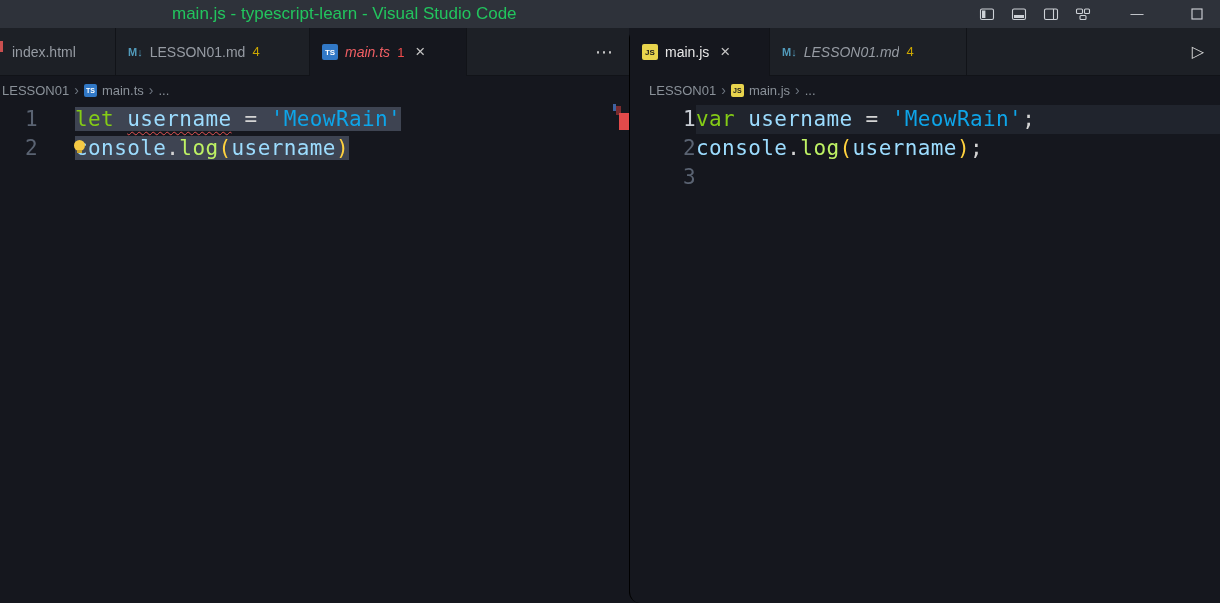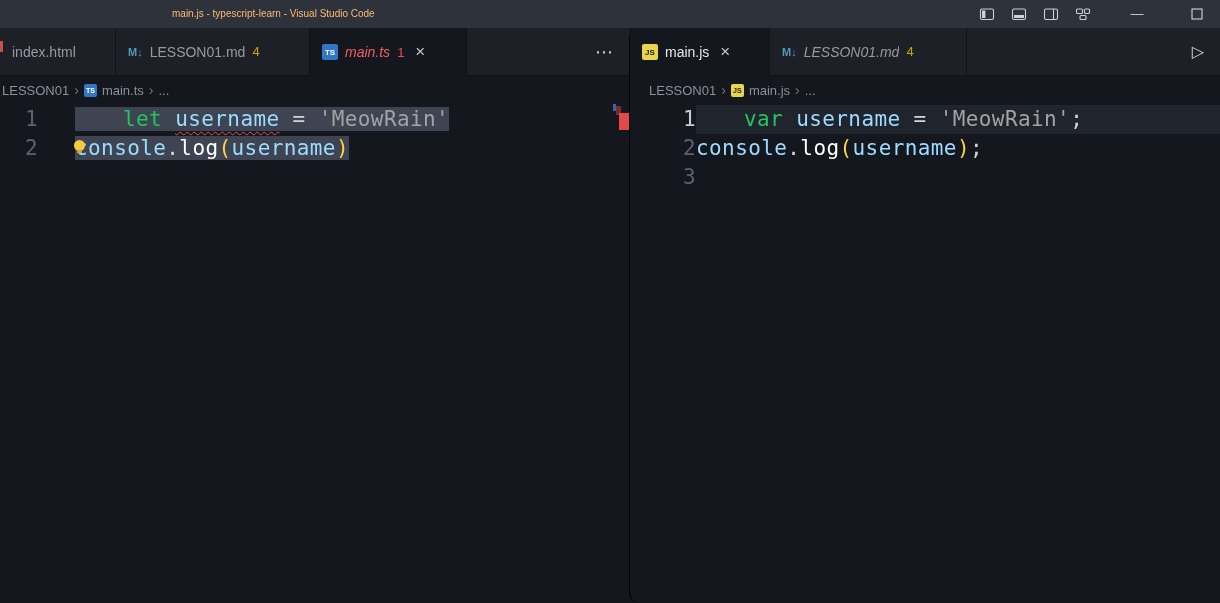--- a/index.html
+++ b/index.html
@@ -11,21 +11,21 @@
     position:relative;
   }
 
   
   .titlebar {
     position:relative; height:28px; background:#2e323a;
     display:flex; align-items:center;
   }
   .title {
     position:absolute; left:172px; top:0; line-height:28px;
-    font-size:10px; color:#fdba74; white-space:nowrap;
+    font-size:17px; color:#22c55e; white-space:nowrap;
   }
   .tb-controls {
     position:absolute; right:10px; top:0; height:28px;
     display:flex; align-items:center;
   }
   .tb-btn {
     width:26px; height:26px; display:flex; align-items:center; justify-content:center;
     cursor:pointer; margin-left:6px;
   }
   .tb-btn svg { display:block; }
@@ -110,27 +110,27 @@
   .group.left  .gutter { width:38px; }
   .group.right .gutter { width:66px; }
   .gutter.active { color:#c8cdd4; }
   .code { flex:1; white-space:pre; color:#d4d4d4; }
   .group.left  .code { padding-left:37px; }
   .group.right .code { }
   .cur .code { background:#20242d; }
 
   .sel { background:#3e4452; }
 
-  .tok-kw   { color:#22c55e;margin-left:48px; }
+  .tok-kw   { color:#84cc16; }
   .tok-var  { color:#9cdcfe; }
   .tok-op   { color:#d4d4d4; }
-  .tok-str  { color:#a3a3a3; }
+  .tok-str  { color:#0ea5e9; }
   .tok-obj  { color:#9cdcfe; }
   .tok-dot  { color:#d4d4d4; }
-  .tok-fn   { color:#ffffff; }
+  .tok-fn   { color:#bef264; }
   .tok-br   { color:#ffd23e; }
   .tok-semi { color:#d4d4d4; }
 
   .squiggle {
     text-decoration-line: underline;
     text-decoration-style: wavy;
     text-decoration-color:#e45454;
     text-decoration-thickness:1px;
     text-underline-offset:5px;
   }

